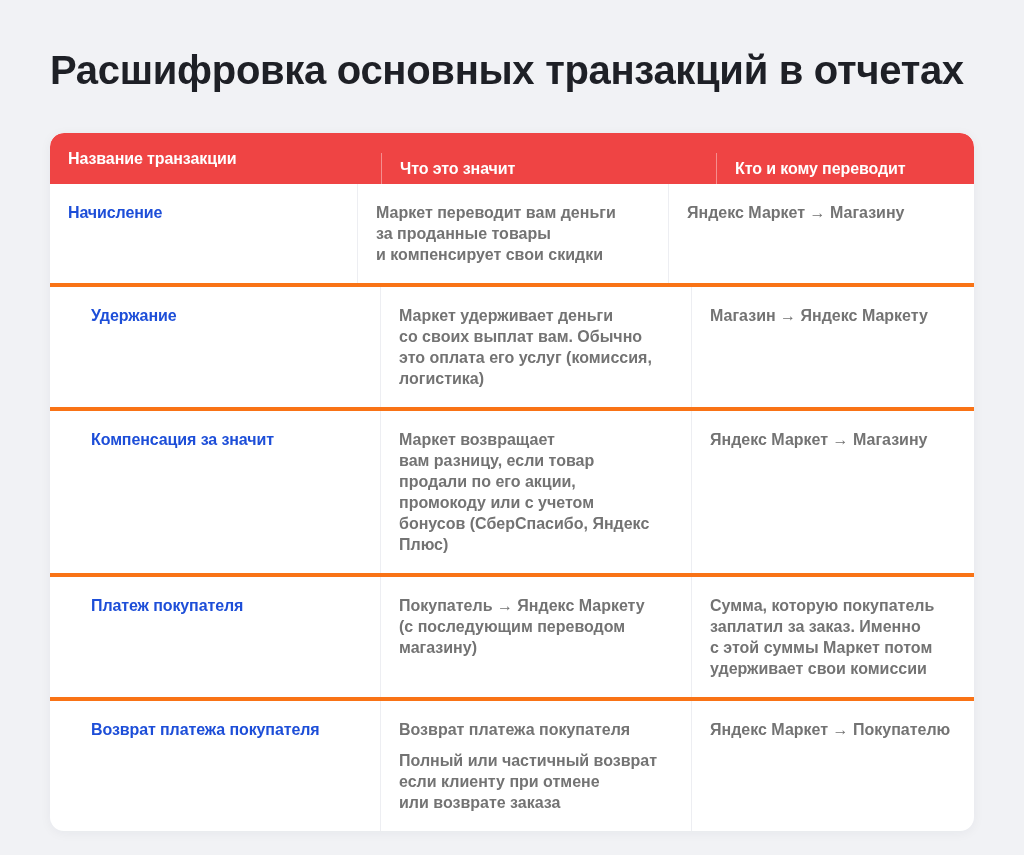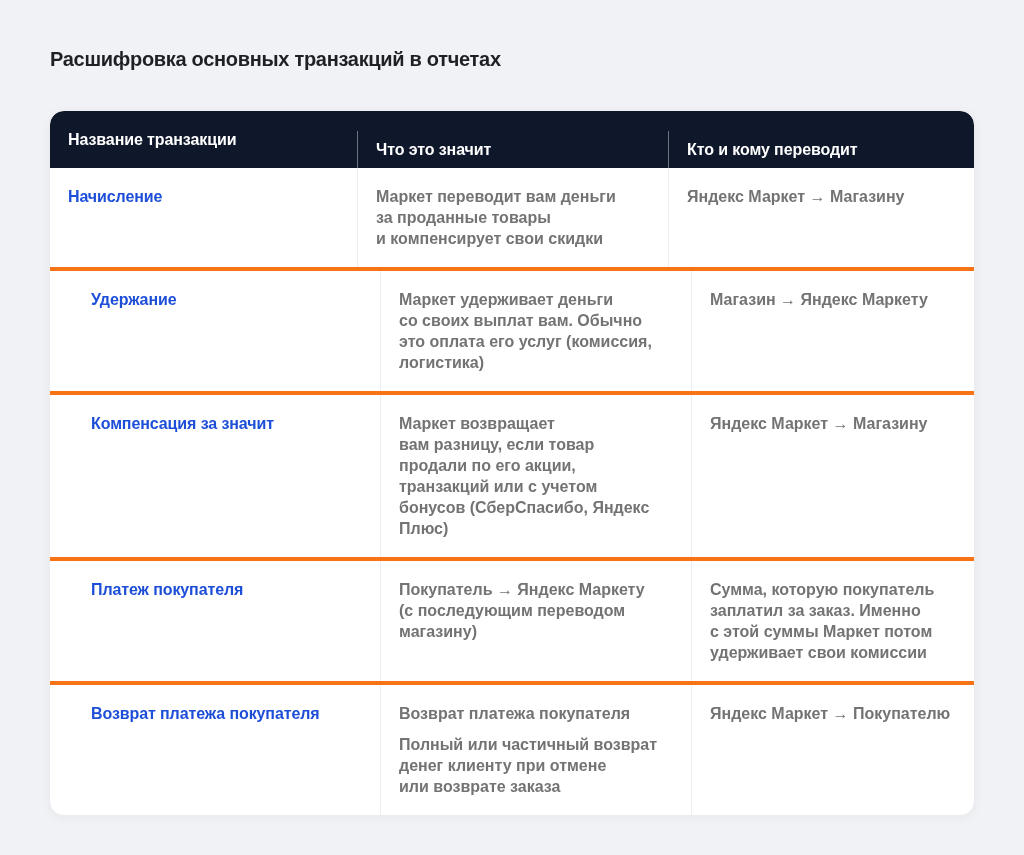--- a/index.html
+++ b/index.html
@@ -7,39 +7,40 @@
     width: 1024px; height: 855px;
     background: #F1F2F5;
     font-family: "Liberation Sans", "DejaVu Sans", sans-serif;
     overflow: hidden;
   }
   .page {
     width: 1024px; height: 855px;
     padding: 48px 50px 0 50px;
   }
   .page-title {
-    font-size: 20px;
+    font-size: 40px;
     font-weight: 700;
     letter-spacing: -0.3px;
     color: #1E2026;
     margin-bottom: 40px;
   }
   .card {
     width: 924px;
     background: #FFFFFF;
     border-radius: 14px;
     box-shadow: 0 2px 12px rgba(20, 30, 50, 0.05);
     overflow: hidden;
   }
   .thead {
     display: grid;
     grid-template-columns: 307px 311px 306px;
-    background: #0f172a;
-    height: 57px;
+    background: #ef4444;
+    height: 51px;
     border-radius: 14px 14px 0 0;
+    gap: 24px;
   }
   .th {
     display: flex;
     align-items: center;
     padding: 0 16px 0 18px;
     color: #FFFFFF;
     font-size: 16px;
     font-weight: 700;
     letter-spacing: -0.1px;
   }
@@ -97,21 +98,21 @@
 логистика)</div>
           </div>
           <div class="td direction">Магазин → Яндекс Маркету</div>
         </div>
         <div class="trow">
           <div class="td name">Компенсация за значит</div>
           <div class="td meaning">
             <div class="para">Маркет возвращает
 вам разницу, если товар
 продали по его акции,
-транзакций или с учетом
+промокоду или с учетом
 бонусов (СберСпасибо, Яндекс
 Плюс)</div>
           </div>
           <div class="td direction">Яндекс Маркет → Магазину</div>
         </div>
         <div class="trow">
           <div class="td name">Платеж покупателя</div>
           <div class="td direction">Покупатель → Яндекс Маркету
 (с последующим переводом
 магазину)</div>
@@ -120,20 +121,20 @@
 заплатил за заказ. Именно
 с этой суммы Маркет потом
 удерживает свои комиссии</div>
           </div>
         </div>
         <div class="trow">
           <div class="td name">Возврат платежа покупателя</div>
           <div class="td meaning">
             <div class="para">Возврат платежа покупателя</div>
             <div class="para">Полный или частичный возврат
-денег клиенту при отмене
+если клиенту при отмене
 или возврате заказа</div>
           </div>
           <div class="td direction">Яндекс Маркет → Покупателю</div>
         </div>
       </div>
   </div>
 </div>
 
 </body></html>

